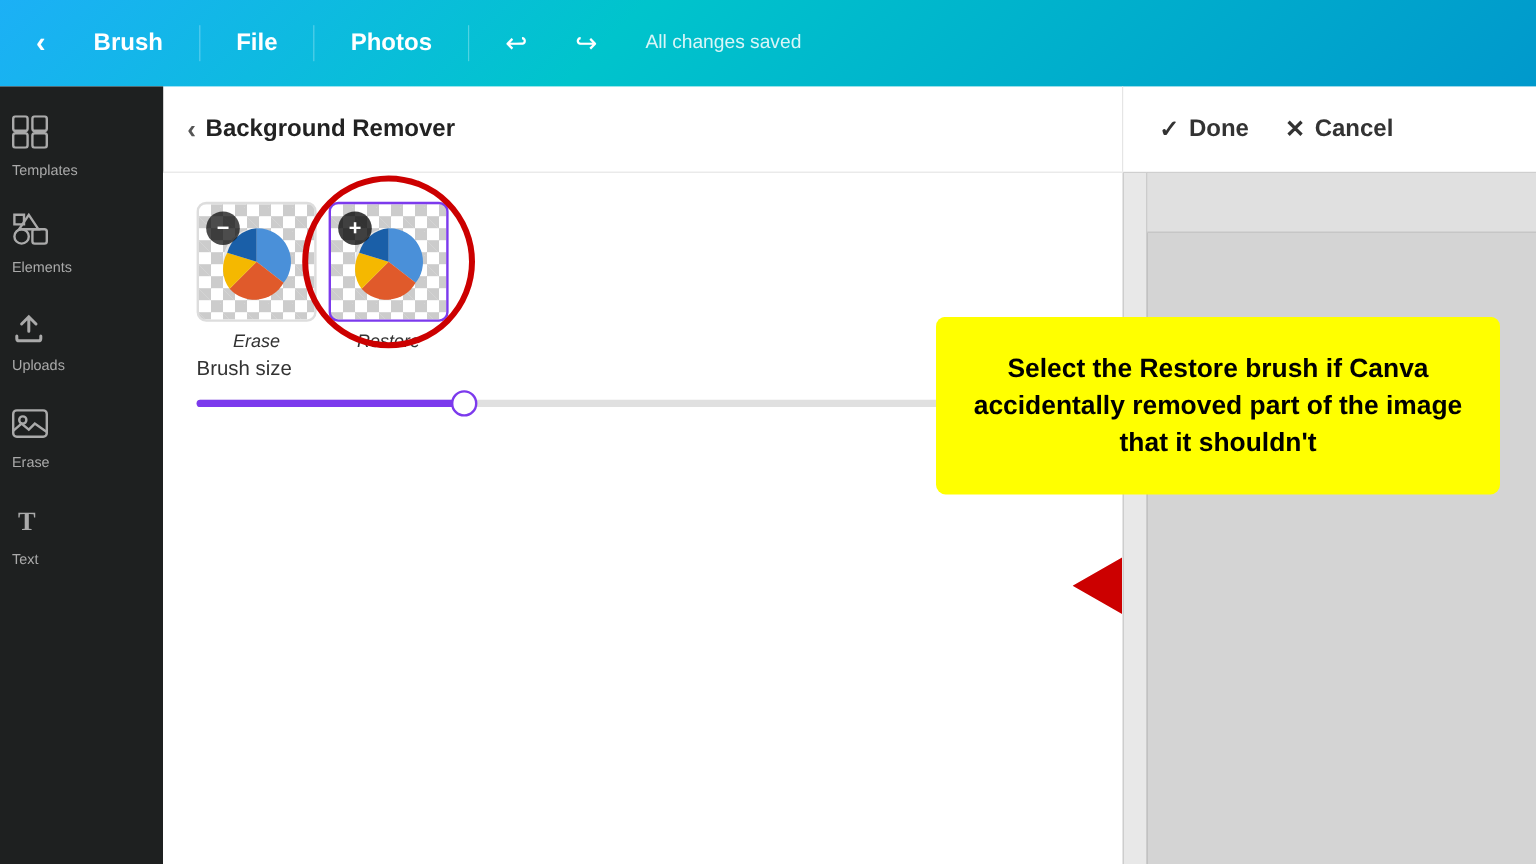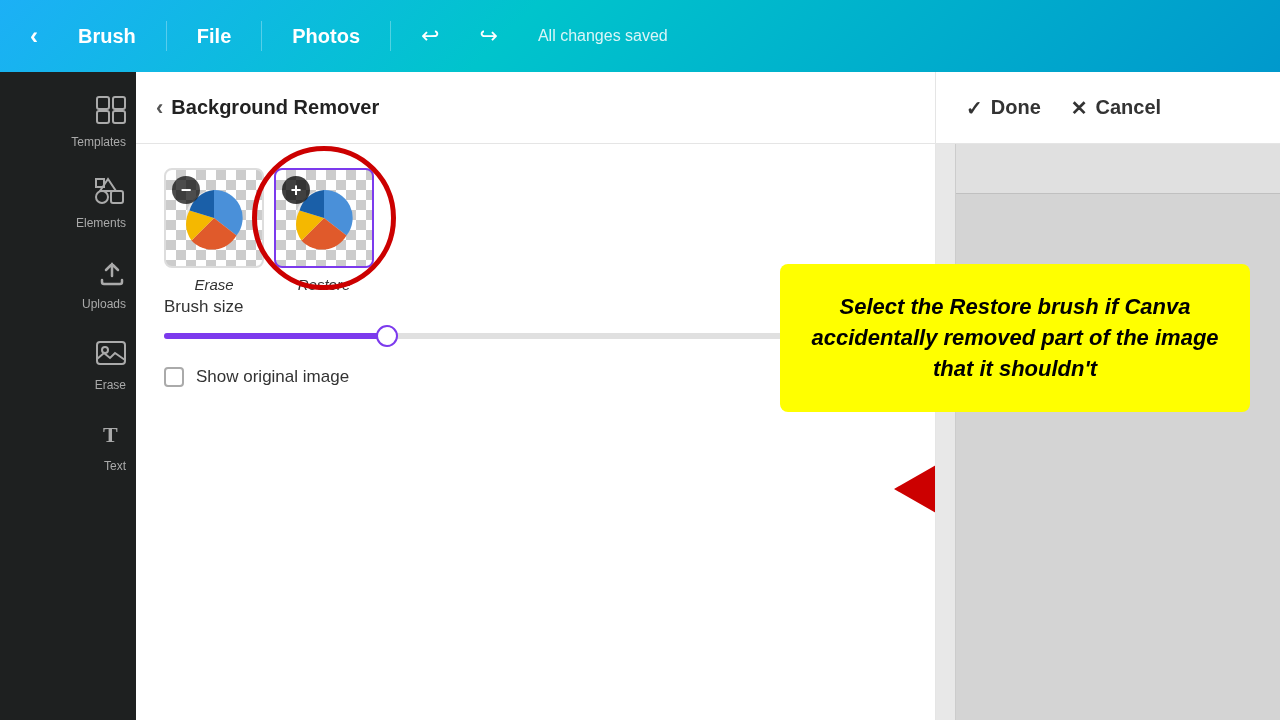--- a/index.html
+++ b/index.html
@@ -55,21 +55,21 @@
       background: #1e2020;
       display: flex;
       flex-direction: column;
       align-items: center;
       padding-top: 10px;
       gap: 0;
     }
     .sidebar-item {
       display: flex;
       flex-direction: column;
-      align-items: flex-end;
+      align-items: flex-start;
       color: #aaa;
       font-size: 12px;
       padding: 14px 10px;
       cursor: pointer;
       width: 100%;
       text-align: center;
       border-radius: 8px;
     }
     .sidebar-item .icon { font-size: 26px; margin-bottom: 4px; }
     .panel-back-btn {
@@ -334,21 +334,20 @@
       width: 800px;
       background: white;
       padding: 24px 28px;
       border-right: 1px solid #e5e5e5;
       overflow-y: auto;
     }
     .right-canvas {
       flex: 1;
       background: #404040;
       position: relative;
-      font-style: italic;
     }
 
     
     .brush-row {
       display: flex;
       align-items: center;
     }
   </style>
 </head>
 <body>
@@ -509,24 +508,20 @@
             <div class="brush-size-value">25</div>
           </div>
           <div class="slider-container">
             <div class="slider-track">
               <div class="slider-fill"></div>
               <div class="slider-thumb"></div>
             </div>
           </div>
         </div>
 
-        <div class="show-original-row">
-          <div class="checkbox"></div>
-          <span class="show-original-label">Show original image</span>
-        </div>
 
       </div>
 
       <div class="right-canvas">
 
         <div class="ruler-left">
           <div style="height:80px;"></div>
           <div class="ruler-mark">
             <span style="font-size:9px; color:#888; writing-mode: vertical-rl; transform:rotate(180deg);">200</span>
           </div>

